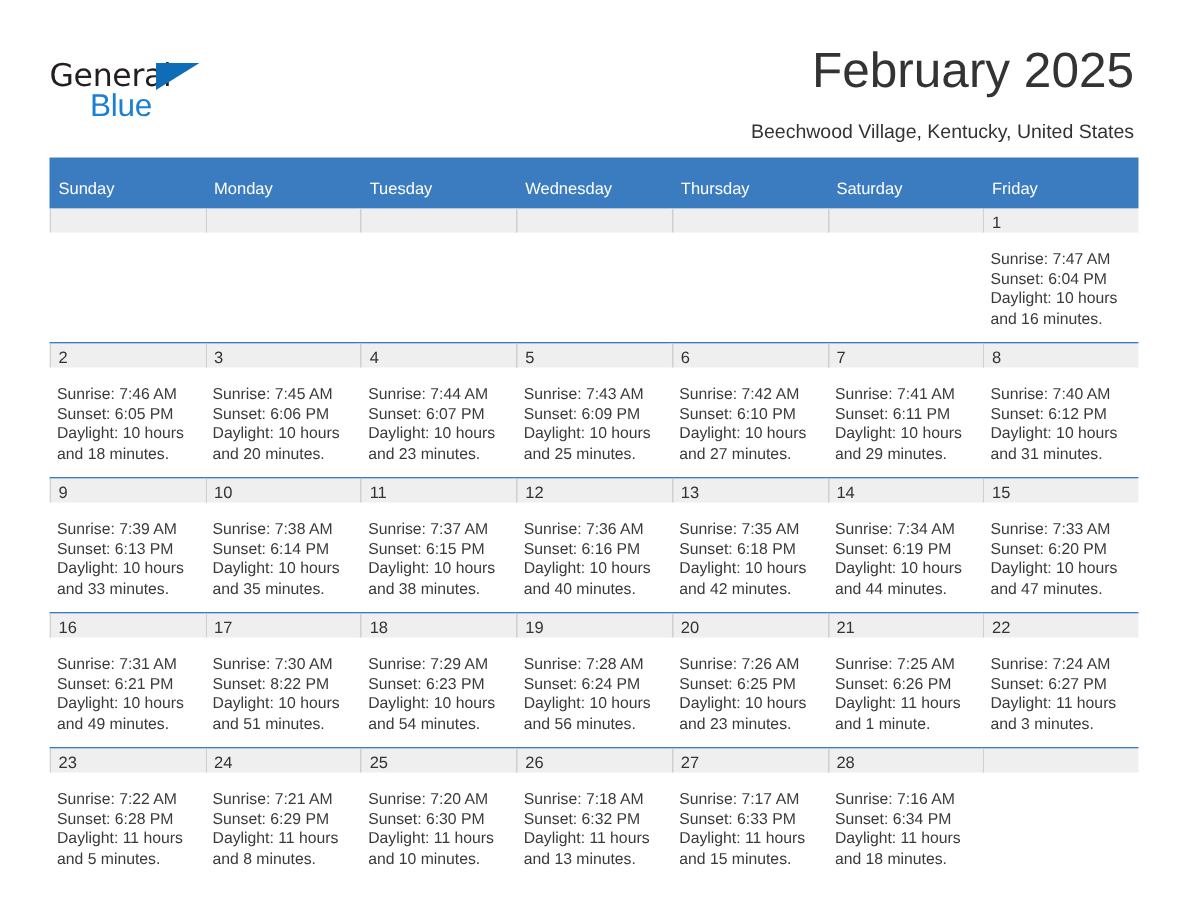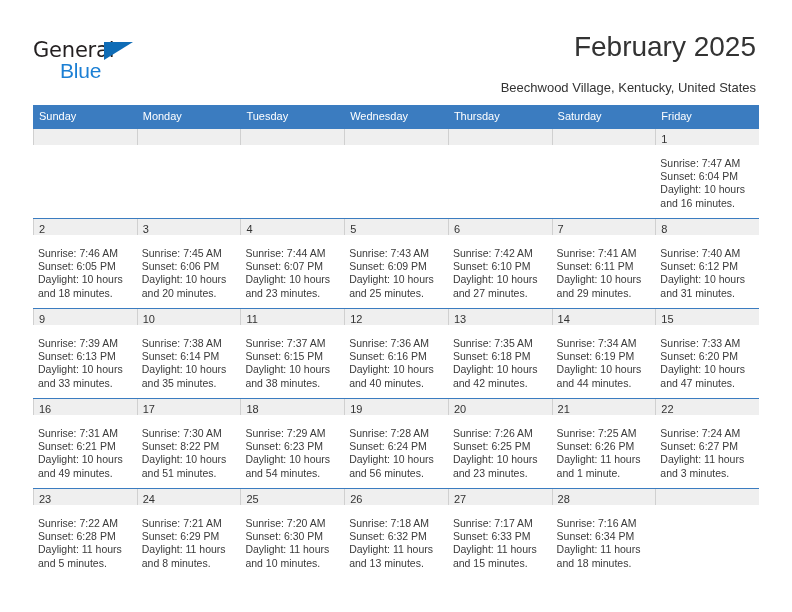--- a/index.html
+++ b/index.html
@@ -71,21 +71,21 @@
     line-height: 21px;
   }
 
   .title-block {
     position: absolute;
     right: 36px;
     top: 32px;
     text-align: right;
   }
   .cal-title {
-    font-size: 28px;
+    font-size: 33px;
     color: #333333;
     line-height: 30px;
     white-space: nowrap;
   }
   .cal-subtitle {
     margin-top: 18px;
     font-size: 13px;
     color: #333333;
     line-height: 16px;
     white-space: nowrap;
@@ -101,21 +101,21 @@
 
   .weekday-row {
     display: flex;
     width: 100%;
     background: #3b7cc0;
   }
   .weekday {
     flex: 1 1 0;
     min-width: 0;
     box-sizing: border-box;
-    padding: 4px 0 5px 6px;
+    padding: 14px 0 5px 6px;
     color: #ffffff;
     font-size: 11px;
     line-height: 14px;
     white-space: nowrap;
     overflow: hidden;
   }
 
   .week-row {
     display: flex;
     width: 100%;

